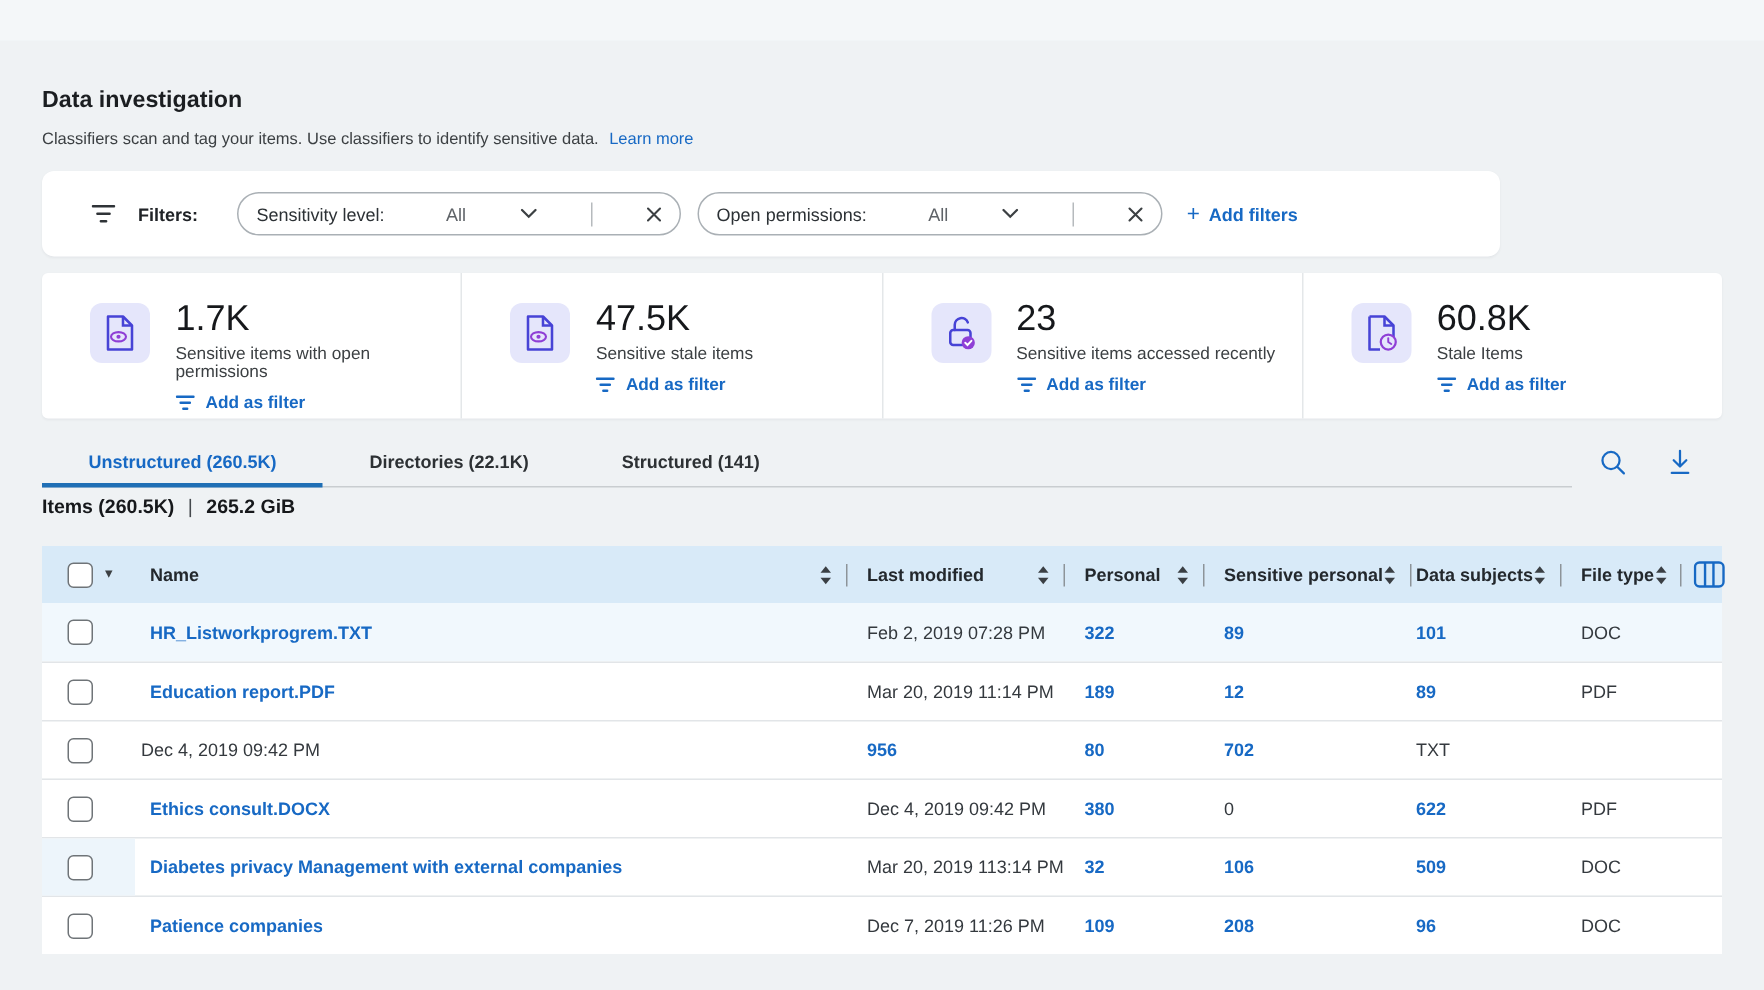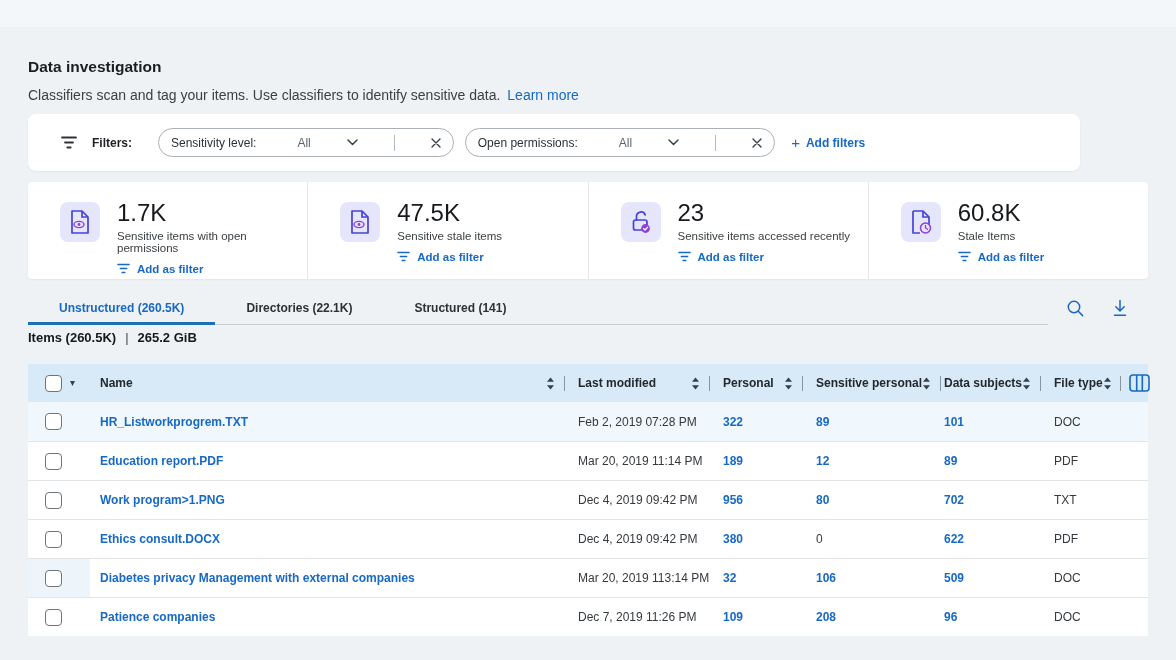--- a/index.html
+++ b/index.html
@@ -17,26 +17,26 @@
   body{
     position:relative;
     background:var(--page-bg);
     font-family:"Liberation Sans",sans-serif;
     color:#202327;
   }
   .top-strip{position:absolute;top:0;left:0;width:100%;height:27px;background:#f4f7f9}
 
   
   .page-title{position:absolute;left:28px;top:58px;font-size:15.5px;font-weight:700;color:#1b1e21}
-  .page-subtitle{position:absolute;left:28px;top:87px;font-size:14px;color:#3c4043}
+  .page-subtitle{position:absolute;left:28px;top:87px;font-size:11px;color:#3c4043}
   .page-subtitle a{color:var(--accent);text-decoration:none;margin-left:7px}
 
   
   .filters-card{
-    position:absolute;left:28px;top:114px;width:1052px;height:57px;
+    position:absolute;left:28px;top:114px;width:972px;height:57px;
     background:#fff;border-radius:8px;box-shadow:0 1px 2px rgba(16,24,32,.05);
     display:flex;align-items:center;padding-left:33px;
   }
   .funnel-icon{display:inline-flex;align-items:center}
   .filters-label{font-size:12px;font-weight:700;color:#202327;margin-left:15px}
   .chips{display:flex;align-items:center;gap:11px;margin-left:26px}
   .chip{
     display:inline-flex;align-items:center;height:29px;border:1px solid #aab0b5;
     border-radius:15px;padding:0 12px;background:#fff;cursor:pointer;gap:26px;
   }
@@ -399,23 +399,20 @@
         </div>
       <div class="cell pad4">
           <span class="plain">PDF</span>
         </div>
     </div>
 
     <div class="trow">
       <div class="cell c-check">
           <span class="checkbox"></span>
         </div>
-      <div class="cell pad10">
-          <a class="name-link">Work program&gt;1.PNG</a>
-        </div>
       <div class="cell pad4">
           <span class="plain">Dec 4, 2019 09:42 PM</span>
         </div>
       <div class="cell pad4">
           <a class="num-link">956</a>
         </div>
       <div class="cell pad4">
           <a class="num-link sp">80</a>
         </div>
       <div class="cell pad4">

